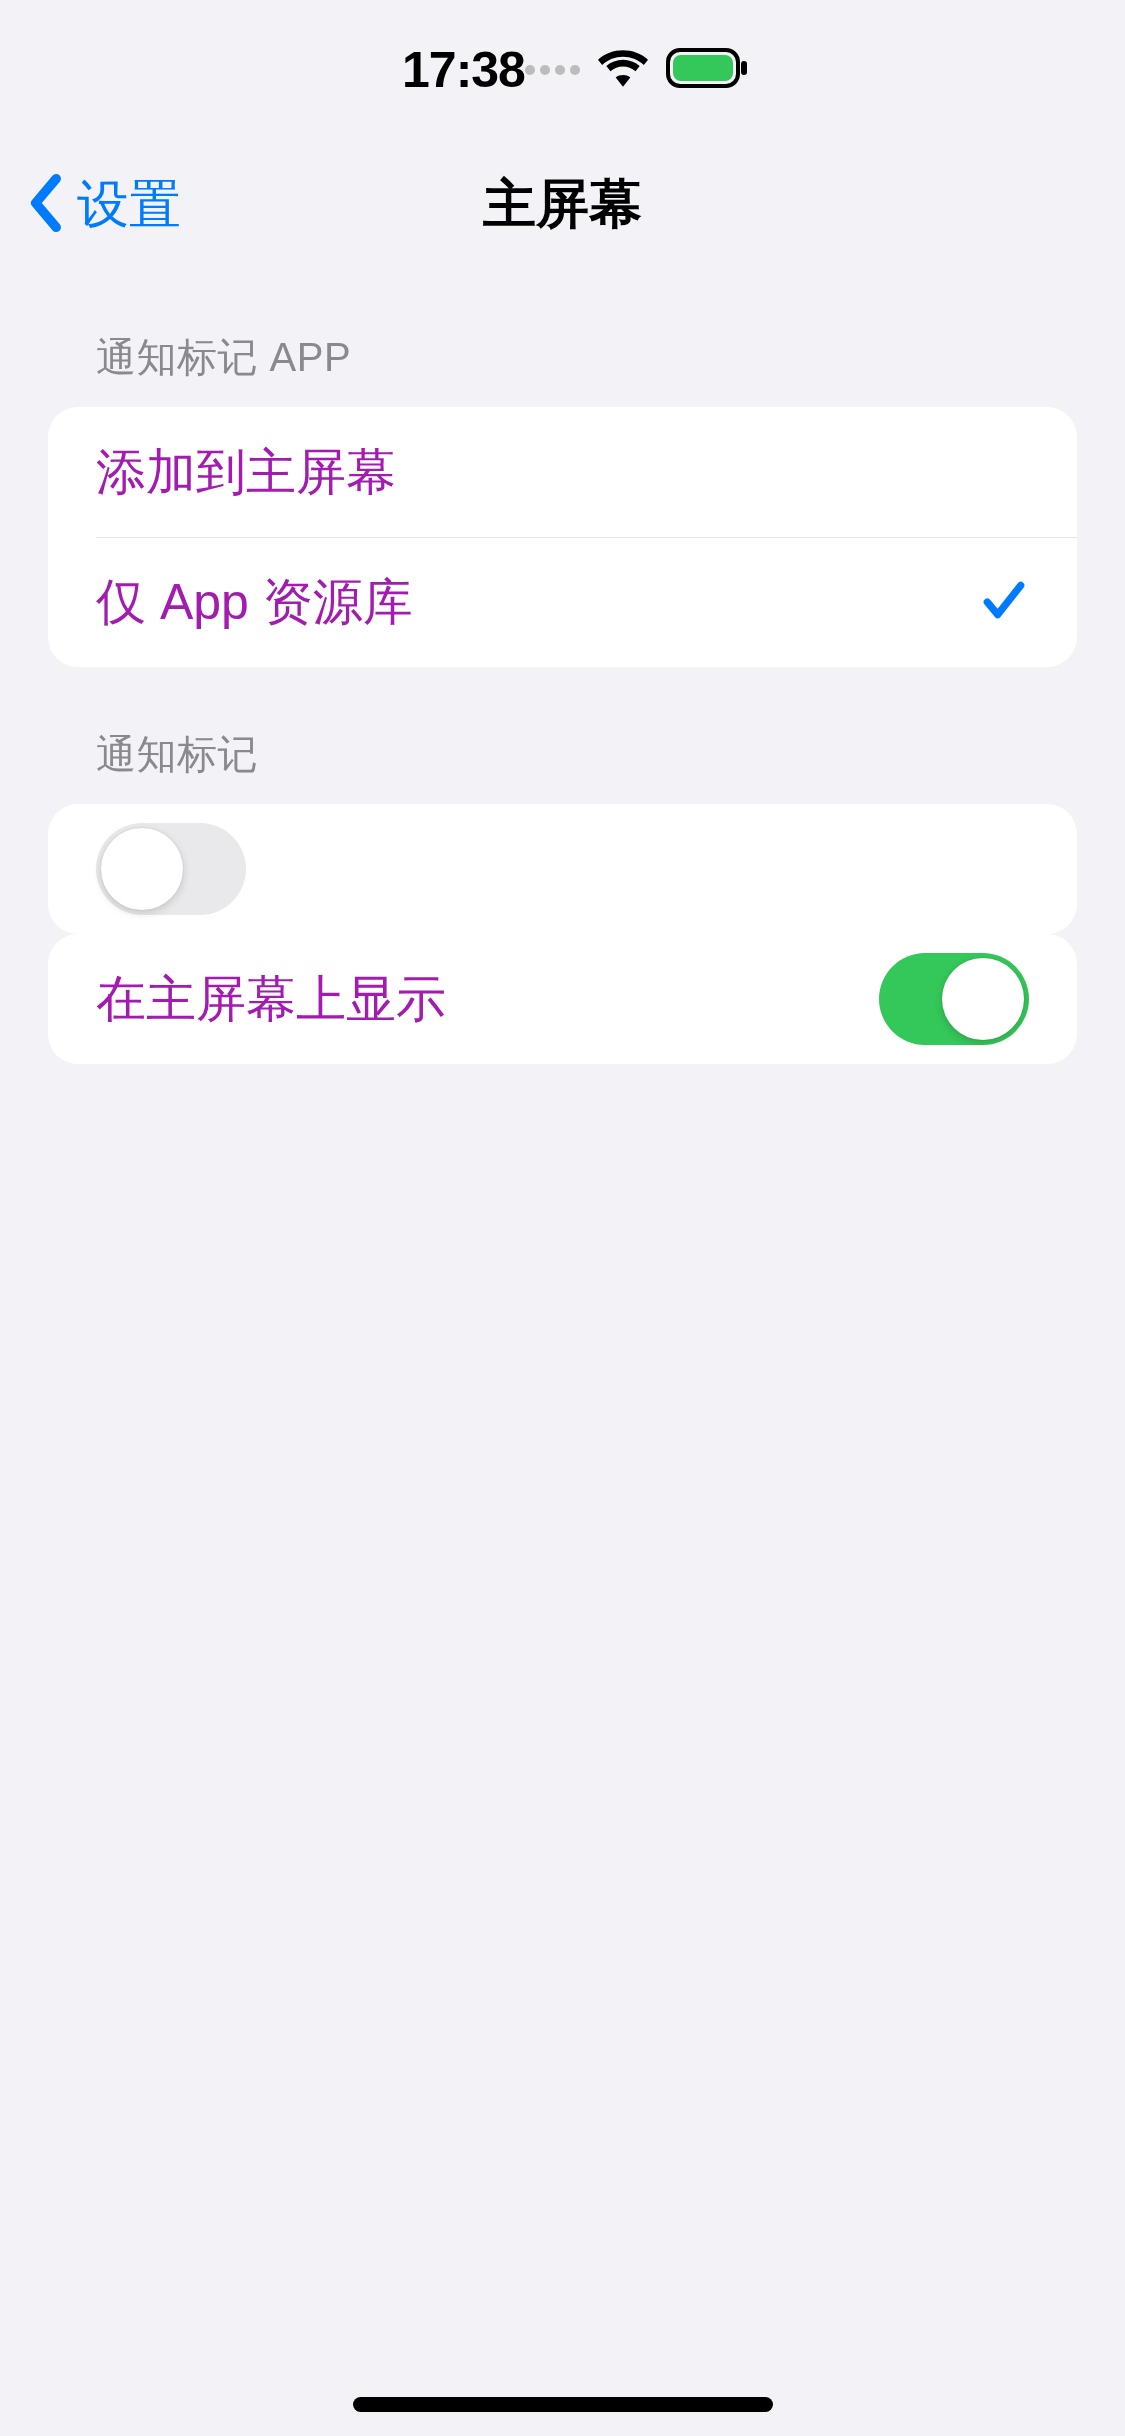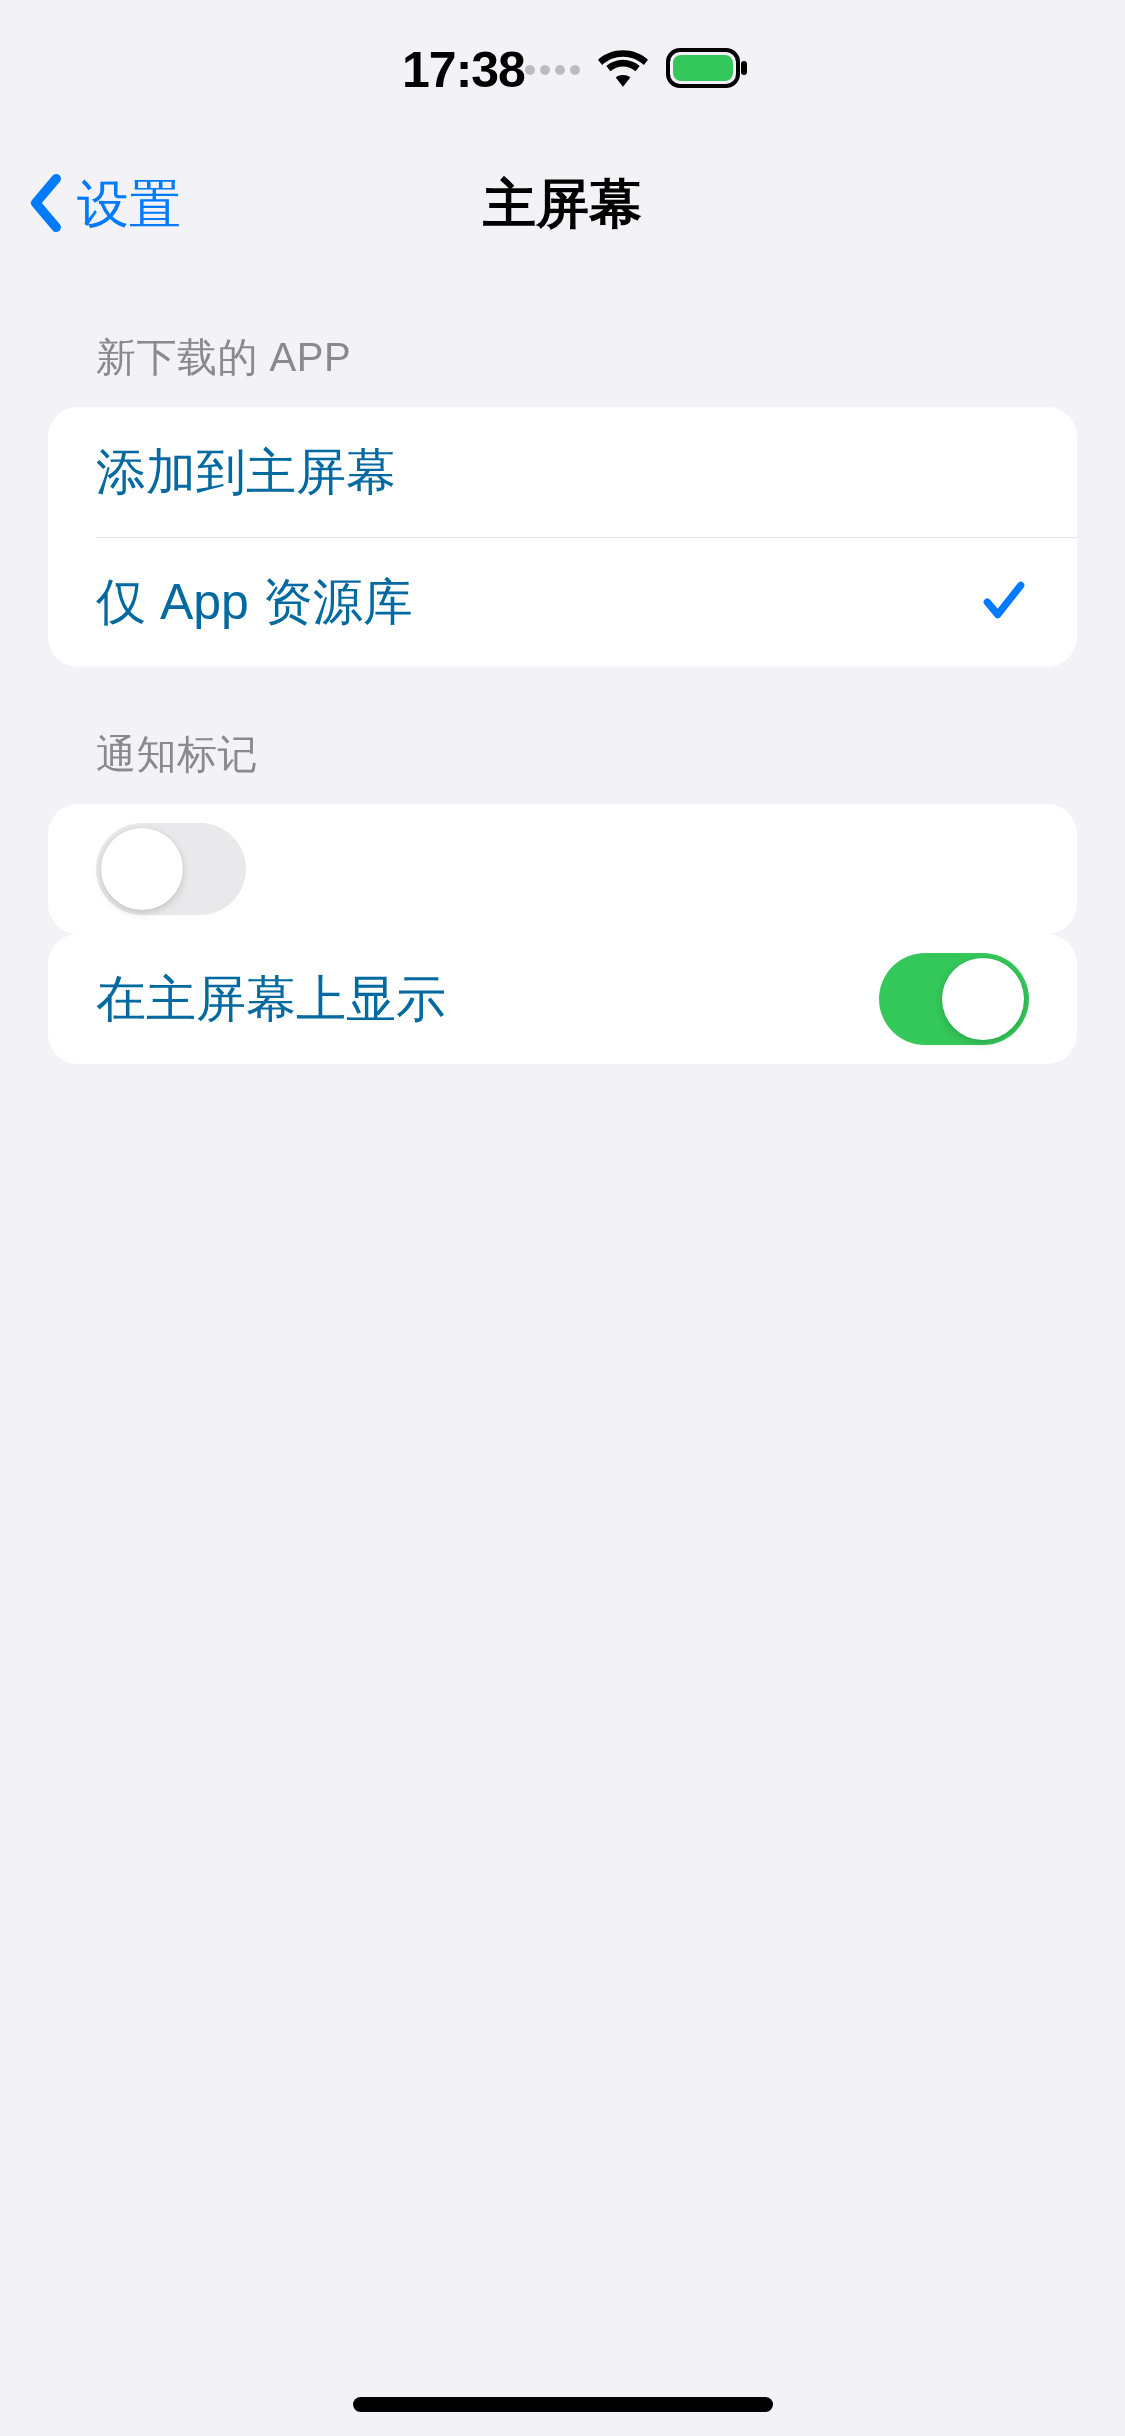--- a/index.html
+++ b/index.html
@@ -119,21 +119,21 @@
       position: absolute;
       top: 0;
       left: 48px;
       right: 0;
       height: 1px;
       background: #e5e5ea;
     }
     
     .row-label {
       font-size: 50px;
-      color: #0369a1;
+      color: #a21caf;
     }
     
     .checkmark svg {
       width: 50px;
       height: 50px;
     }
     
     
     .toggle {
       width: 150px;
@@ -213,21 +213,21 @@
         <polyline points="16,3 5,16 16,29"></polyline>
       </svg>
     </div>
     <span class="back-label">设置</span>
   </div>
   <div class="nav-title">主屏幕</div>
 </div>
 
 <div class="content">
 
-  <div class="section-header">新下载的 APP</div>
+  <div class="section-header">通知标记 APP</div>
   <div class="settings-group">
     <div class="settings-row">
       <span class="row-label">添加到主屏幕</span>
     </div>
     <div class="settings-row">
       <span class="row-label">仅 App 资源库</span>
       <div class="checkmark">
         <svg viewBox="0 0 24 24" fill="none" stroke="#007aff" stroke-width="3.5" stroke-linecap="round" stroke-linejoin="round">
           <polyline points="4,13 9,19 20,5"></polyline>
         </svg>

